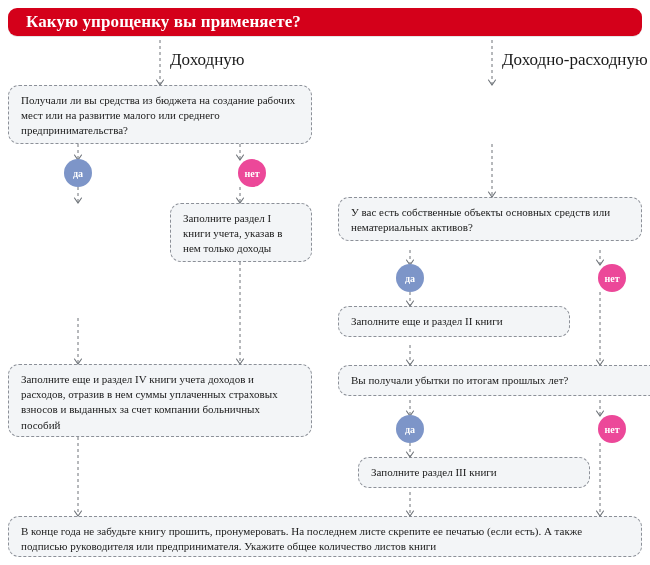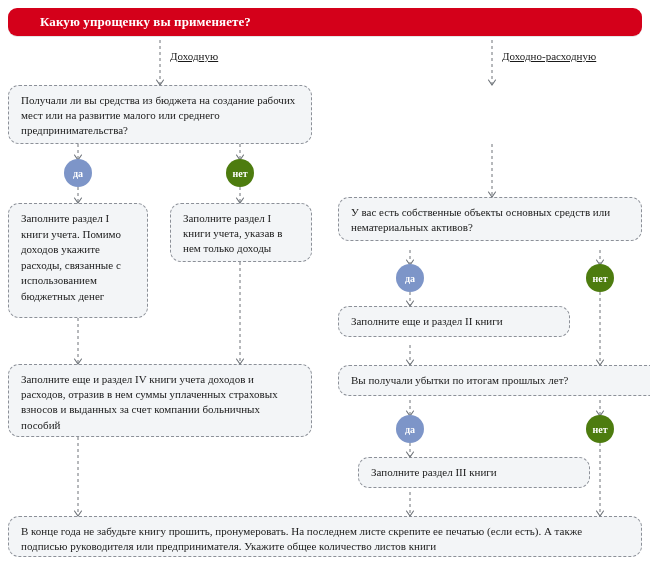--- a/index.html
+++ b/index.html
@@ -13,66 +13,65 @@
   }
   #canvas { position: relative; width: 650px; height: 565px; }
 
   
   .banner {
     position: absolute;
     background: #d4001a;
     border-radius: 9px;
     color: #ffffff;
     font-weight: bold;
-    font-size: 13px;
+    font-size: 17px;
     letter-spacing: 0.1px;
     display: flex;
     align-items: center;
-    padding-left: 32px;
+    padding-left: 18px;
     box-shadow: 0 1px 0 rgba(0,0,0,0.10);
   }
 
   
   .box {
     position: absolute;
     background: #f3f5f7;
     border: 1px dashed #8c9098;
     border-radius: 11px;
     color: #1a1a1a;
     font-size: 11px;
     line-height: 15.2px;
     padding: 7px 11px 7px 12px;
     overflow: hidden;
   }
   .box.tall { line-height: 15.6px; }
 
   
   .edge-label {
     position: absolute;
-    font-size: 11px;
+    font-size: 17px;
     color: #1a1a1a;
     white-space: nowrap;
-    text-decoration: underline;
   }
 
   
   .badge {
     position: absolute;
     width: 28px; height: 28px;
     border-radius: 50%;
     color: #ffffff;
     font-size: 10px;
     font-weight: bold;
     display: flex;
     align-items: center;
     justify-content: center;
     z-index: 4;
   }
   .badge.yes { background: #7d95c8; }
-  .badge.no  { background: #4d7c0f; }
+  .badge.no  { background: #ec4899; margin-left: 12px; }
 
   svg.links { position: absolute; inset: 0; width: 650px; height: 565px; z-index: 1; pointer-events: none; }
 </style>
 </head>
 <body>
 
 <div id="canvas">
 
   <svg class="links" viewBox="0 0 650 565" xmlns="http://www.w3.org/2000/svg">
     <g stroke="#6e7379" stroke-width="1" stroke-dasharray="3,3" fill="none">
@@ -147,21 +146,20 @@
   <div class="edge-label" style="left:170px; top:50px;">Доходную</div>
 
   <div class="edge-label" style="left:502px; top:50px;">Доходно-расходную</div>
 
   <div class="box" style="left:8px; top:85px; width:304px; height:59px;">Получали ли вы средства из бюджета на создание рабочих мест или на развитие малого или среднего предпринимательства?</div>
 
   <div class="badge yes" style="left:64px; top:159px;">да</div>
 
   <div class="badge no" style="left:226px; top:159px;">нет</div>
 
-  <div class="box tall" style="left:8px; top:203px; width:140px; height:115px;">Заполните раздел I книги учета. Помимо доходов укажите расходы, связанные с использованием бюджетных денег</div>
 
   <div class="box" style="left:170px; top:203px; width:142px; height:59px;">Заполните раздел I книги учета, указав в нем только доходы</div>
 
   <div class="box" style="left:8px; top:364px; width:304px; height:73px;">Заполните еще и раздел IV книги учета доходов и расходов, отразив в нем суммы уплаченных страховых взносов и выданных за счет компании больничных пособий</div>
 
 
   <div class="box" style="left:338px; top:197px; width:304px; height:44px;">У вас есть собственные объекты основных средств или нематериальных активов?</div>
 
   <div class="badge yes" style="left:396px; top:264px;">да</div>
 

